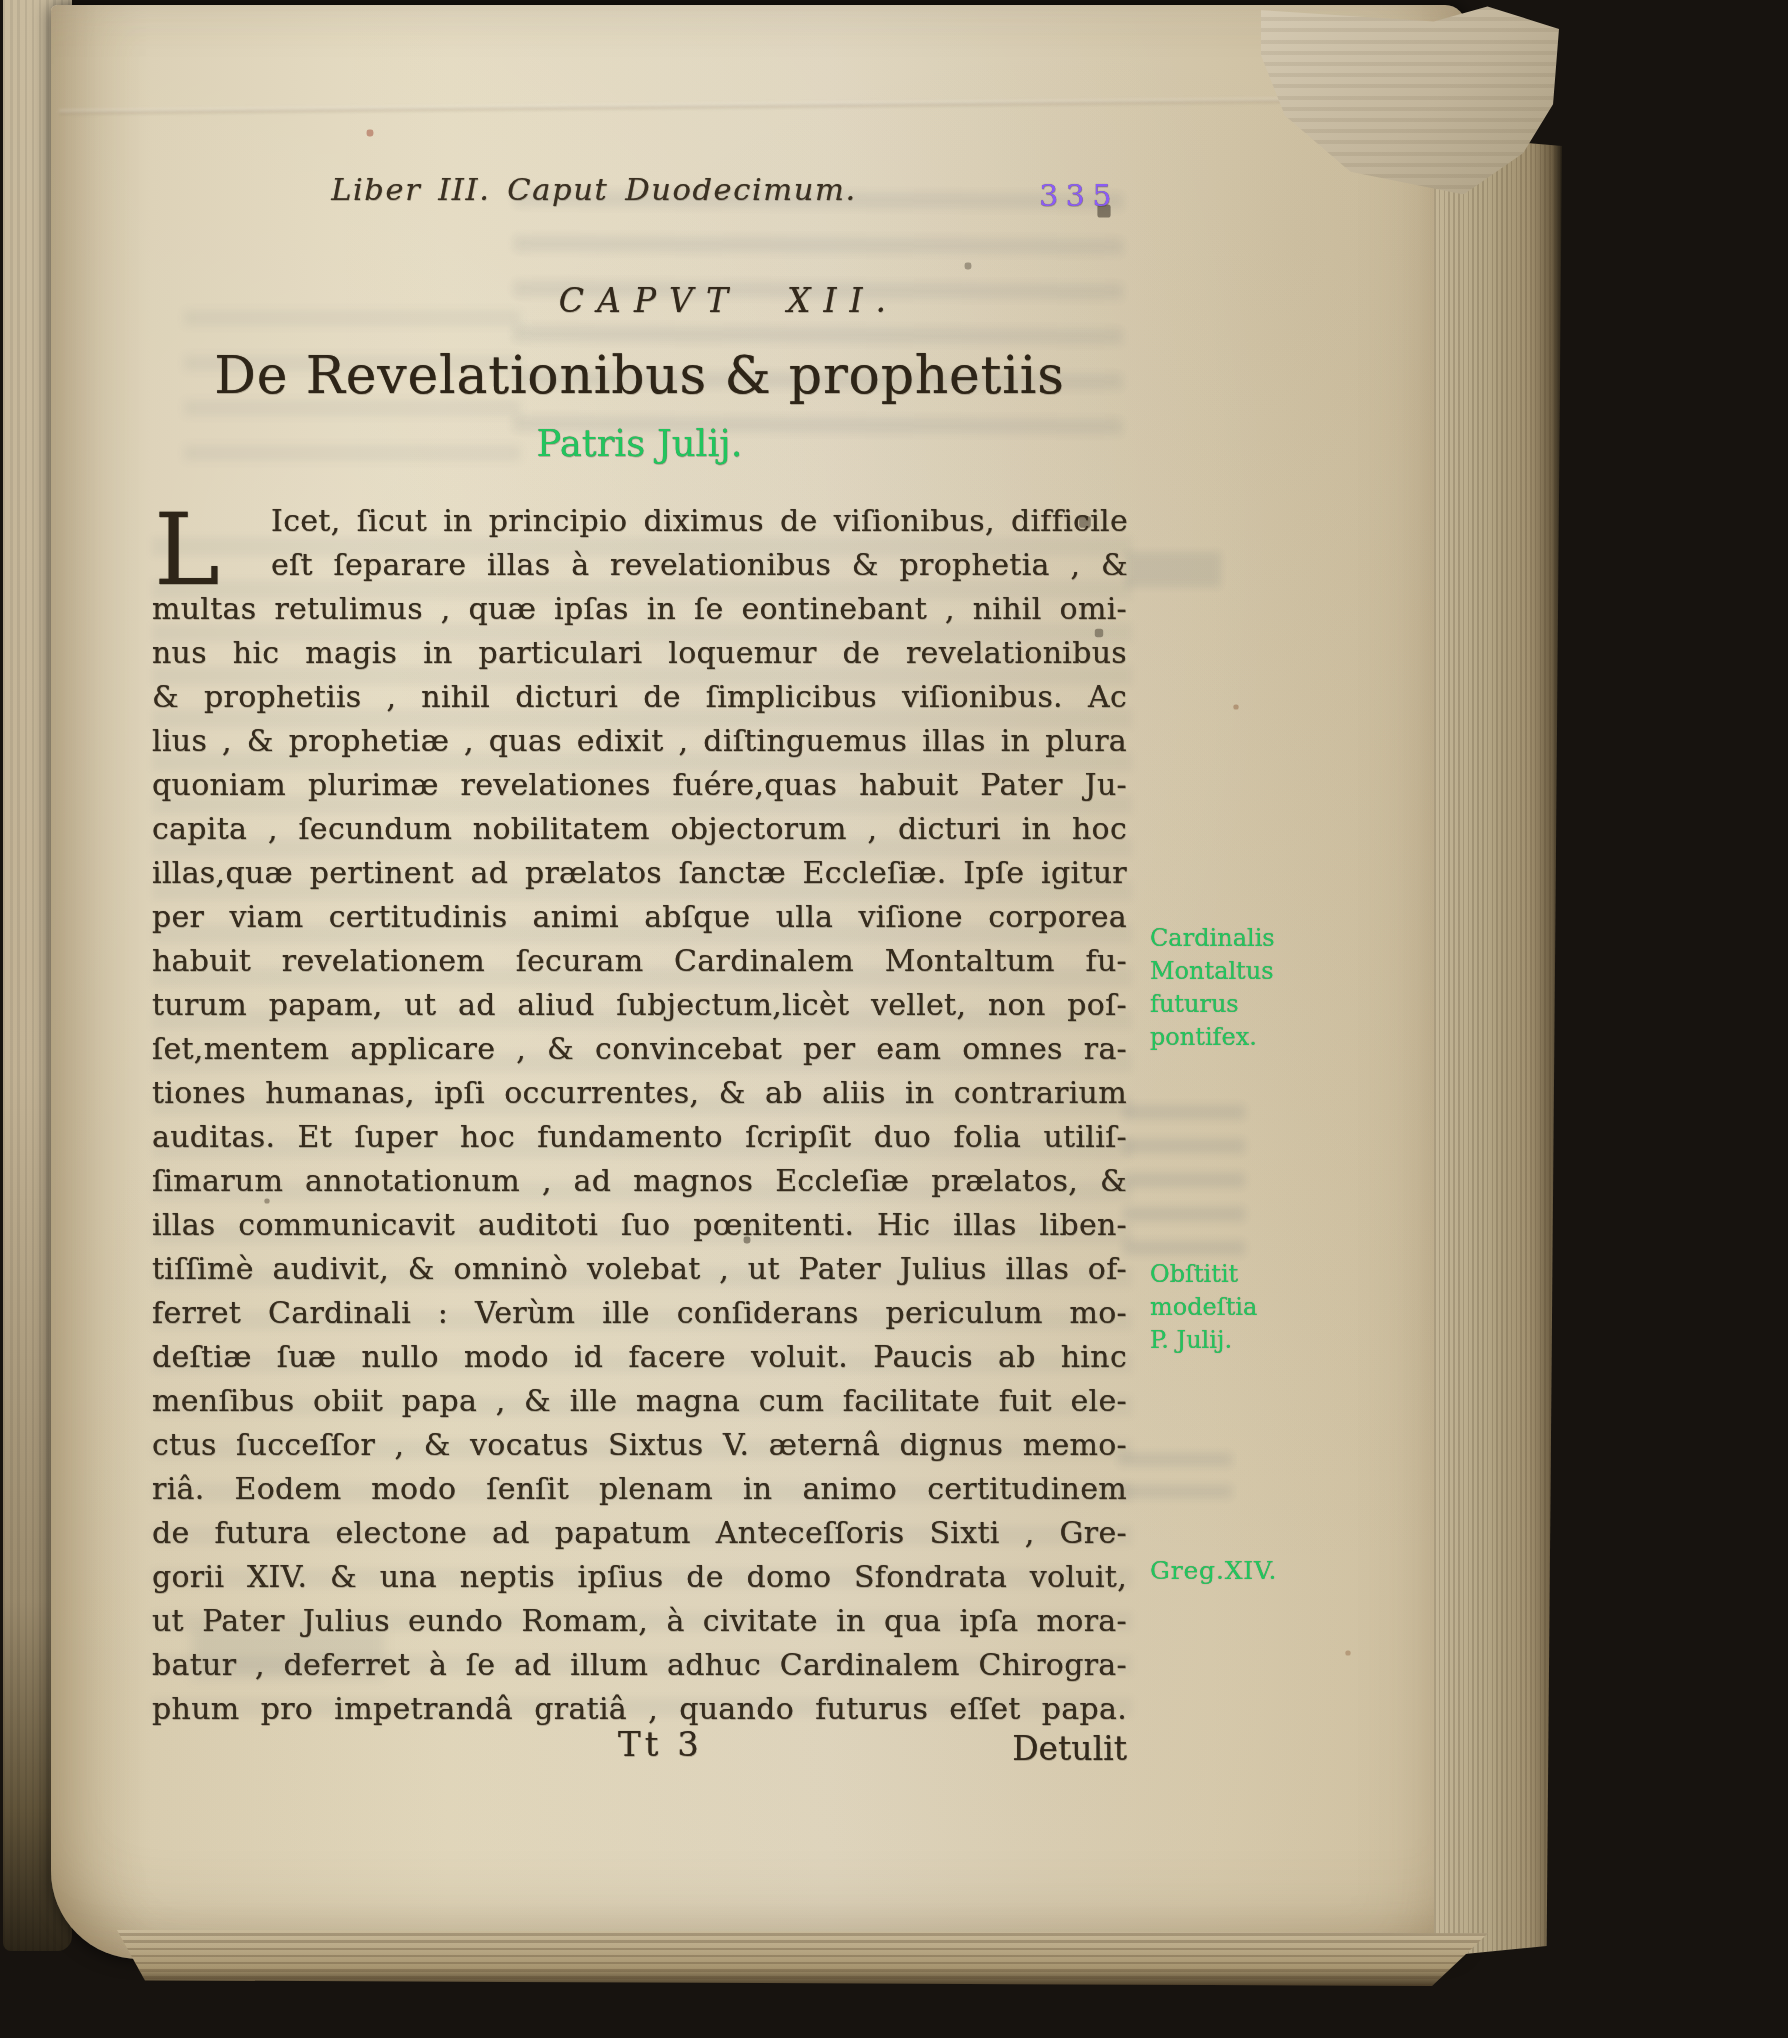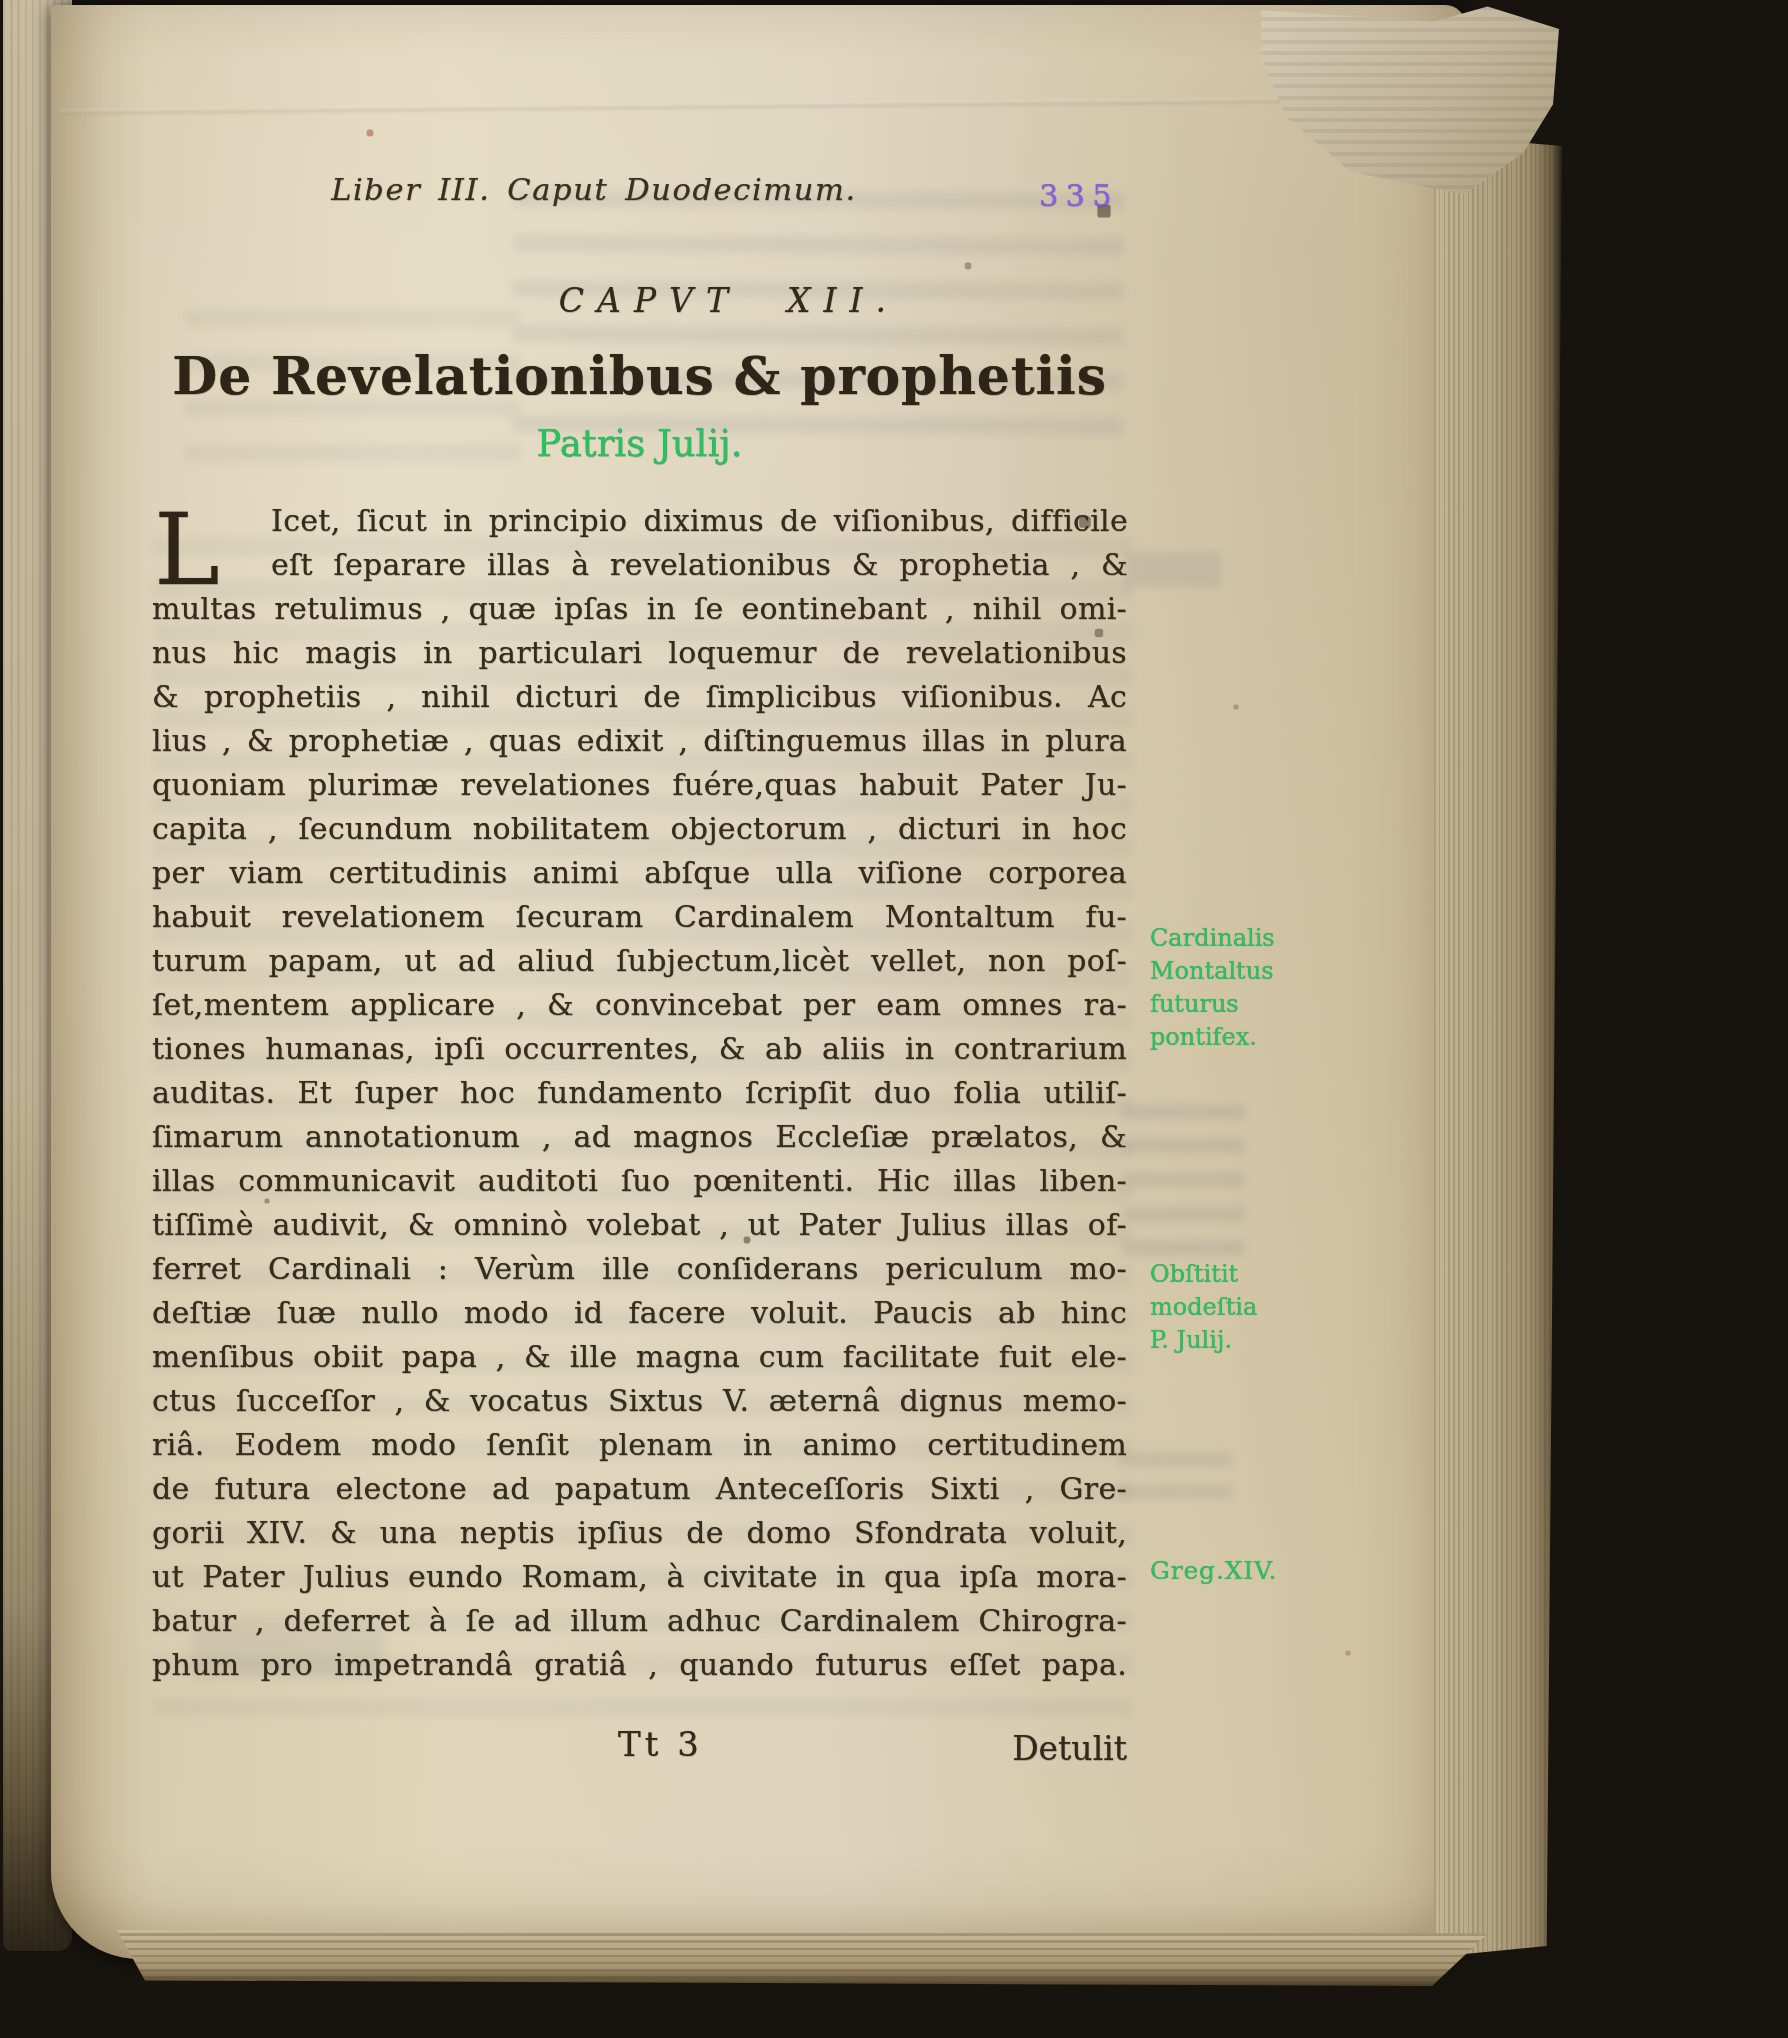--- a/index.html
+++ b/index.html
@@ -74,21 +74,21 @@
       1347px 1652px 0 1.6px rgba(139,94,60,0.40);}
 
   
   .txt{position:absolute;text-shadow:0 0 0.8px rgba(54,44,30,0.65), 0.5px 0.6px 0 rgba(54,44,30,0.22);}
   .running-header{left:273px;top:172px;width:642px;text-align:center;
     font-style:italic;font-size:30.5px;letter-spacing:1.6px;word-spacing:5.6px;color:#3a3022;}
   .page-number{left:1039px;top:178px;font-size:30.5px;letter-spacing:7.2px;color:#8b5cf6;}
   .caput{left:257px;top:281px;width:642px;text-align:right;font-style:italic;
     font-size:33px;letter-spacing:13px;word-spacing:22.5px;color:#33291c;}
   .title{left:152px;top:345px;width:975px;text-align:center;font-size:52px;
-    letter-spacing:0.8px;color:#2e2518;font-weight:bold;}
+    letter-spacing:0.8px;color:#2e2518;}
   .subtitle{left:152px;top:422px;width:975px;text-align:center;font-size:37px;color:#22c55e;}
   .body{left:152px;top:499px;width:975px;font-size:30px;line-height:44px;
     letter-spacing:0.3px;color:#362c1e;}
   .line{text-align:justify;text-align-last:justify;height:44px;}
   .line.indent{margin-left:119px;width:857px;}
   .dropcap{left:154px;top:510px;font-size:99px;line-height:80px;color:#2e2518;}
   .note{position:absolute;left:1150px;width:157px;font-size:24px;line-height:33px;
     color:#22c55e;text-shadow:0 0 0.8px rgba(58,49,34,0.6);}
   .note-greg{letter-spacing:0.8px;font-size:25px;}
   .sig{left:618px;top:1724px;font-size:34px;letter-spacing:4px;color:#33291c;}
@@ -126,20 +126,21 @@
 
   <div class="txt body">
     <div class="line indent">Icet, ſicut in principio diximus de viſionibus, difficile</div>
     <div class="line indent">eſt ſeparare illas à revelationibus &amp; prophetia , &amp;</div>
     <div class="line">multas retulimus , quæ ipſas in ſe eontinebant , nihil omi-</div>
     <div class="line">nus hic magis in particulari loquemur de revelationibus</div>
     <div class="line">&amp; prophetiis , nihil dicturi de ſimplicibus viſionibus. Ac</div>
     <div class="line">lius , &amp; prophetiæ , quas edixit , diſtinguemus illas in plura</div>
     <div class="line">quoniam plurimæ revelationes fuére,quas habuit Pater Ju-</div>
     <div class="line">capita , ſecundum nobilitatem objectorum , dicturi in hoc</div>
+    <div class="line">illas,quæ pertinent ad prælatos ſanctæ Eccleſiæ. Ipſe igitur</div>
     <div class="line">per viam certitudinis animi abſque ulla viſione corporea</div>
     <div class="line">habuit revelationem ſecuram Cardinalem Montaltum fu-</div>
     <div class="line">turum papam, ut ad aliud ſubjectum,licèt vellet, non poſ-</div>
     <div class="line">ſet,mentem applicare , &amp; convincebat per eam omnes ra-</div>
     <div class="line">tiones humanas, ipſi occurrentes, &amp; ab aliis in contrarium</div>
     <div class="line">auditas. Et ſuper hoc fundamento ſcripſit duo folia utiliſ-</div>
     <div class="line">ſimarum annotationum , ad magnos Eccleſiæ prælatos, &amp;</div>
     <div class="line">illas communicavit auditoti ſuo pœnitenti. Hic illas liben-</div>
     <div class="line">tiſſimè audivit, &amp; omninò volebat , ut Pater Julius illas of-</div>
     <div class="line">ferret Cardinali : Verùm ille conſiderans periculum mo-</div>

